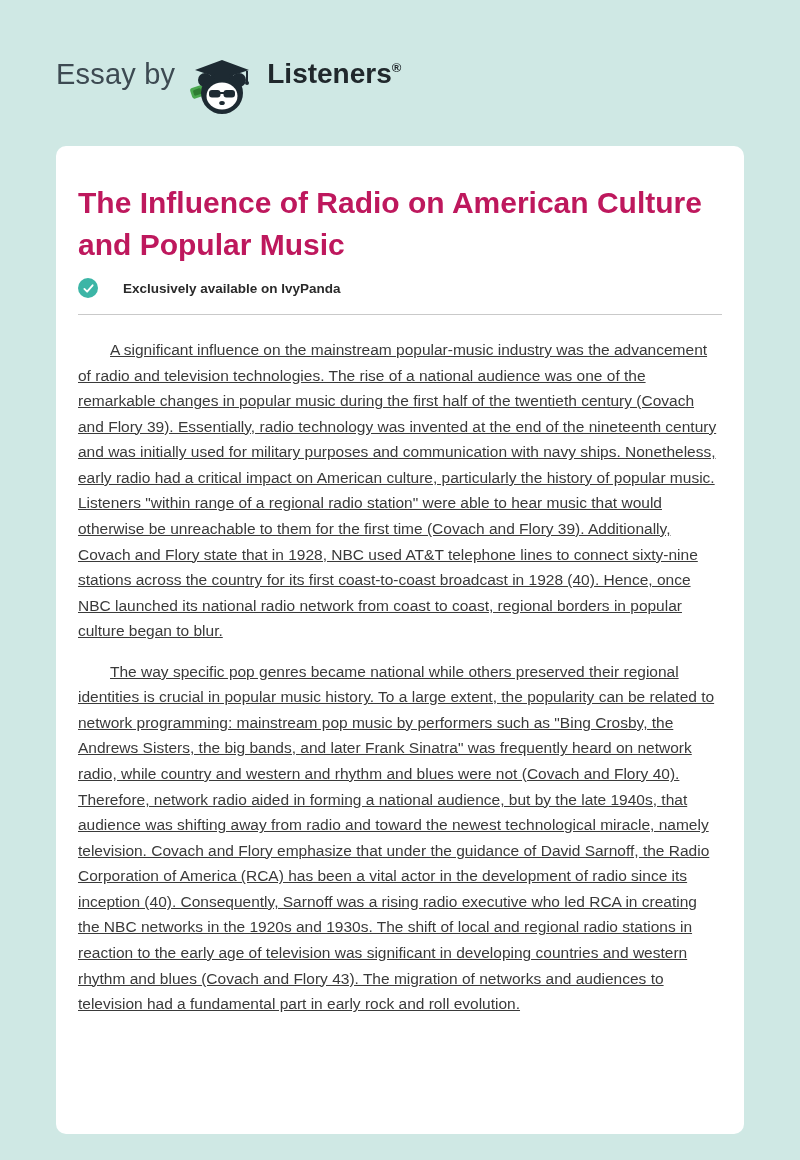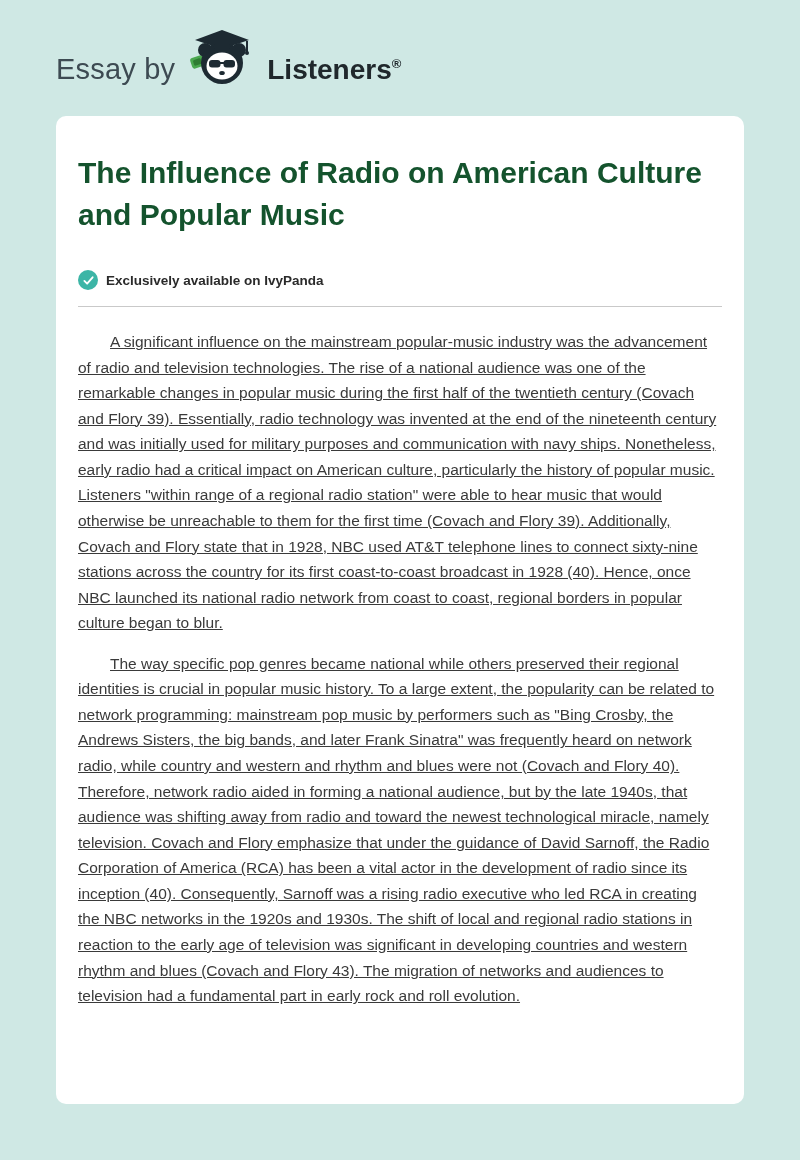--- a/index.html
+++ b/index.html
@@ -7,22 +7,22 @@
     width: 800px;
     height: 1160px;
     overflow: hidden;
   }
   body {
     background: #cfe8e4;
     font-family: "Liberation Sans", "DejaVu Sans", sans-serif;
   }
   .header {
     display: flex;
-    align-items: flex-end;
-    padding: 28px 0 0 56px;
+    align-items: flex-start;
+    padding: 58px 0 0 56px;
     gap: 14px;
   }
   .header-prefix {
     font-size: 29px;
     color: #3d4a52;
     font-weight: 400;
     letter-spacing: 0.2px;
   }
   .logo {
     width: 64px;
@@ -46,27 +46,27 @@
     min-height: 988px;
     margin: 30px auto 0 auto;
     background: #ffffff;
     border-radius: 10px;
     padding: 36px 22px 40px 22px;
   }
   .article-title {
     font-size: 30px;
     line-height: 1.4;
     font-weight: 700;
-    color: #14532d;
-    margin-bottom: 34px;
+    color: #be185d;
+    margin-bottom: 12px;
   }
   .badge-row {
     display: flex;
     align-items: center;
-    gap: 8px;
+    gap: 25px;
     margin-bottom: 16px;
   }
   .badge-icon {
     width: 20px;
     height: 20px;
     border-radius: 50%;
     background: #3cb5a6;
     display: flex;
     align-items: center;
     justify-content: center;

